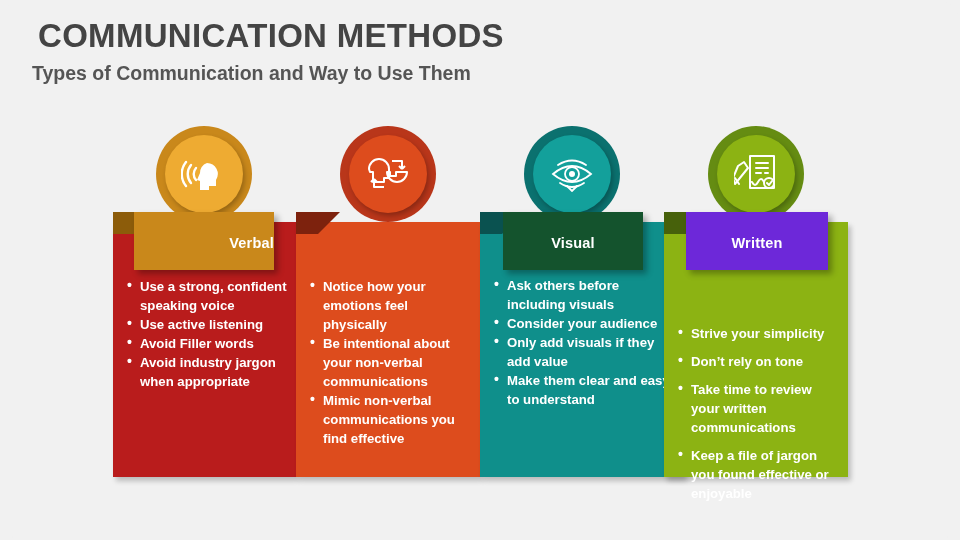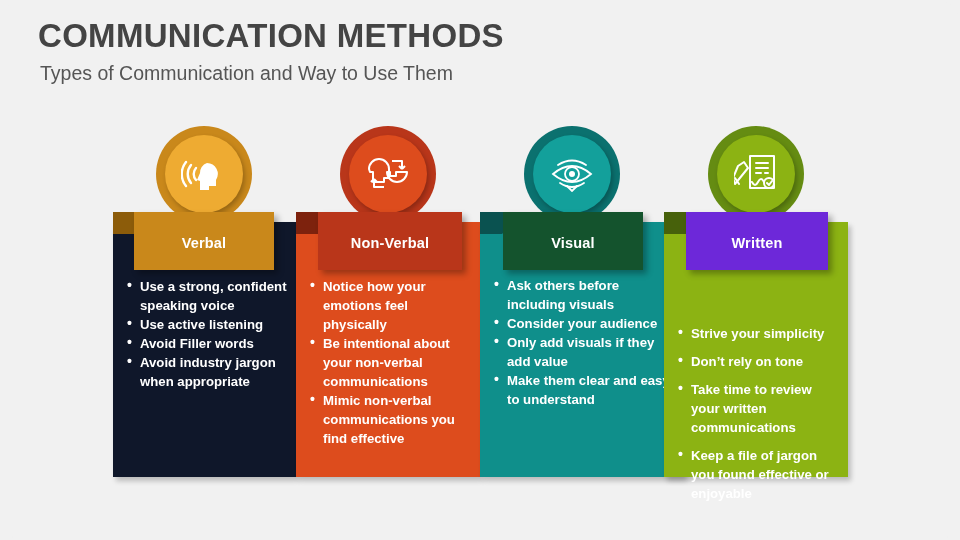--- a/index.html
+++ b/index.html
@@ -29,36 +29,36 @@
     left: 38px;
     top: 17px;
     font-size: 33px;
     font-weight: bold;
     color: #444444;
     letter-spacing: 0.3px;
     white-space: nowrap;
   }
   #subtitle {
     position: absolute;
-    left: 40px;
+    left: 32px;
     top: 62px;
     font-size: 19.5px;
-    font-weight: normal;
+    font-weight: bold;
     color: #555555;
     white-space: nowrap;
   }
 
   
   .col {
     position: absolute;
     top: 222px;
     height: 255px;
     box-shadow: 3px 4px 5px rgba(0,0,0,0.22);
   }
-  .col-0 { left: 113px;  width: 183px; background: #0f172a; }
+  .col-0 { left: 113px;  width: 183px; background: #b91c1c; }
   .col-1 { left: 296px;  width: 184px; background: #dd4c1d; }
   .col-2 { left: 480px;  width: 204px; background: #0f8f8b; }
   .col-3 { left: 664px;  width: 184px; background: #8cb313; }
 
   
   .bullets {
     position: absolute;
     left: 14px;
     right: 8px;
     top: 55px;
@@ -99,21 +99,21 @@
     justify-content: center;
   }
   .banner-label {
     color: #ffffff;
     font-size: 14.5px;
     font-weight: bold;
     letter-spacing: 0.2px;
     position: relative;
     top: 2px;
   }
-  .bn-0 { left: 134px; width: 140px; background: #c9881b; }
+  .bn-0 { left: 134px; width: 140px; background: #c9881b; justify-content: flex-end; }
   .bn-1 { left: 318px; width: 144px; background: #b9361a; }
   .bn-2 { left: 503px; width: 140px; background: #14532d; }
   .bn-3 { left: 686px; width: 142px; background: #6d28d9; }
 
   
   .fold {
     position: absolute;
     top: 212px;
     width: 22px;
     height: 22px;
@@ -196,23 +196,20 @@
         <path d="M4 16 a10 10 0 0 1 20 0 l0 9 -5 0 0 4 -11 0 0 -10 -3 0 z"></path>
         <path d="M22 41 a10 10 0 0 1 20 0 l-3 0 0 -4 -6 0 0 4 -11 0z" transform="rotate(180 32 30)"></path>
         <path d="M27 8 l10 0 0 8"></path>
         <path d="M37 16 l-3 -3 M37 16 l3 -3"></path>
         <path d="M19 34 l-10 0 0 -8"></path>
         <path d="M9 26 l3 3 M9 26 l-3 3"></path>
       </svg>
     </span>
   </div>
   <div class="fold fd-1"></div>
-  <div class="banner bn-1">
-    <span class="banner-label">Non-Verbal</span>
-  </div>
   <div class="col col-1">
     <ul class="bullets">
       <li>Notice how your emotions feel physically</li>
       <li>Be intentional about your non-verbal  communications</li>
       <li>Mimic non-verbal communications you find effective</li>
     </ul>
   </div>
 
   <div class="ring rg-2"></div>
   <div class="disc dc-2">

